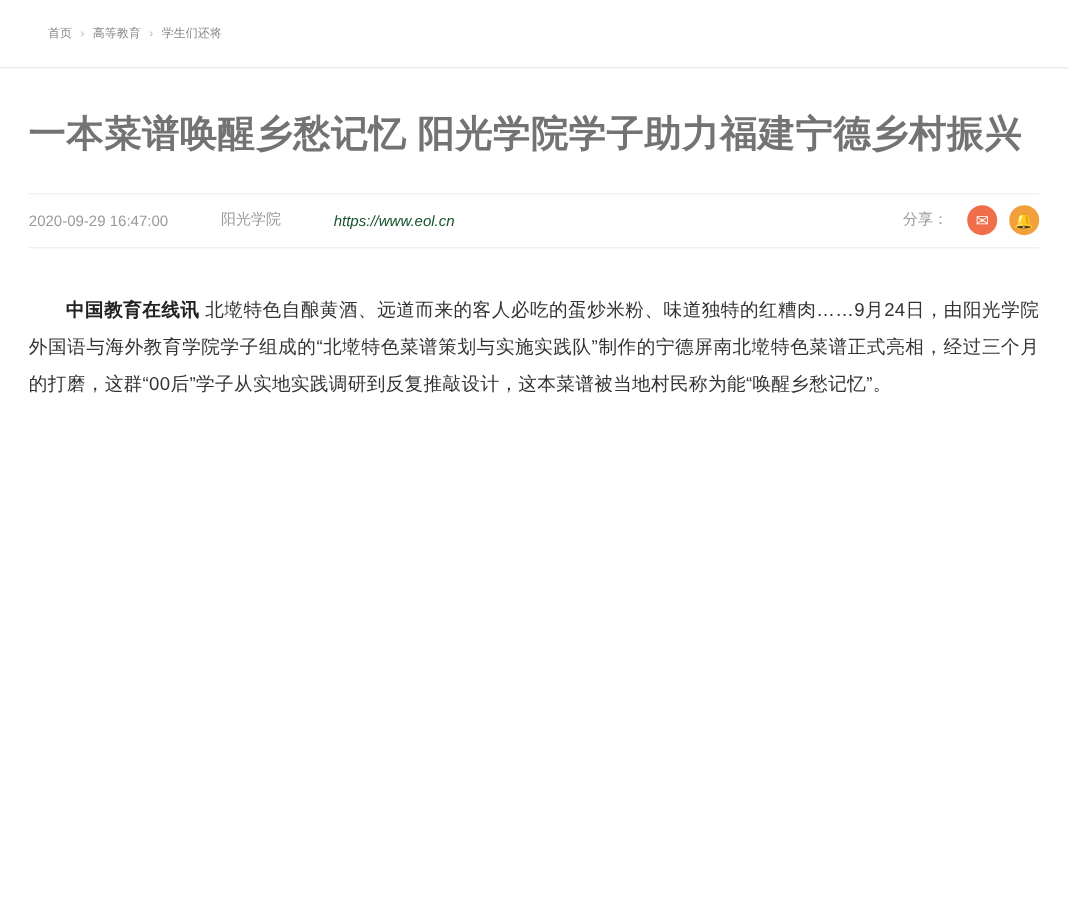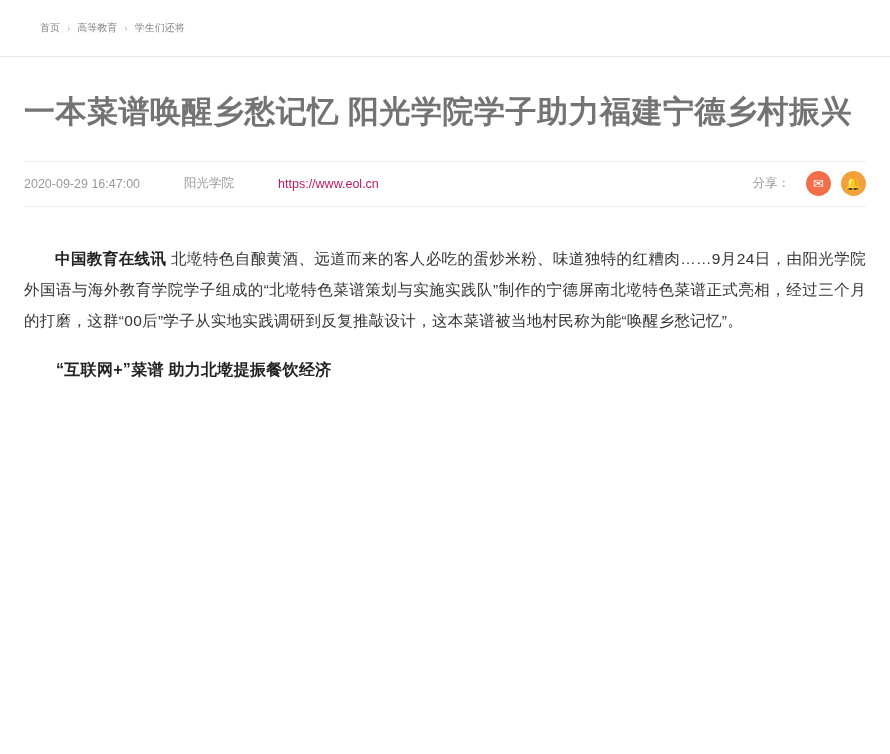--- a/index.html
+++ b/index.html
@@ -96,21 +96,21 @@
     margin: 28px 24px 12px 24px;
     height: 44px;
     border-top: 1px solid #ededed;
     border-bottom: 1px solid #ededed;
     display: flex;
     align-items: center;
     font-size: 12.5px;
     color: #999;
   }
   .meta-bar .m-item { margin-right: 44px; white-space: nowrap; }
-  .meta-bar .m-url { color: #be185d; text-decoration: none; }
+  .meta-bar .m-url { color: #14532d; text-decoration: none; font-style: italic; }
   .meta-right {
     margin-left: auto;
     display: flex;
     align-items: center;
     gap: 10px;
     font-family: Liberation Serif, serif;
   }
   .share-label { color: #999; margin-right: 6px; }
   .share-btn {
     width: 25px;
@@ -178,16 +178,15 @@
     <span class="share-btn share-wechat">✉</span>
     <span class="share-btn share-weibo">🔔</span>
   </div>
 </div>
 
 <div class="article-body">
   <p>
     <span class="source-lead">中国教育在线讯</span><span> 北墘特色自酿黄酒、远道而来的客人必吃的蛋炒米粉、味道独特的红糟肉……9月24日，由阳光学院外国语与海外教育学院学子组成的“北墘特色菜谱策划与实施实践队”制作的宁德屏南北墘特色菜谱正式亮相，经过三个月的打磨，这群“00后”学子从实地实践调研到反复推敲设计，这本菜谱被当地村民称为能“唤醒乡愁记忆”。</span>
   </p>
 
-  <p class="subhead">“互联网+”菜谱  助力北墘提振餐饮经济</p>
 
 
 </div>
 
 </body></html>

